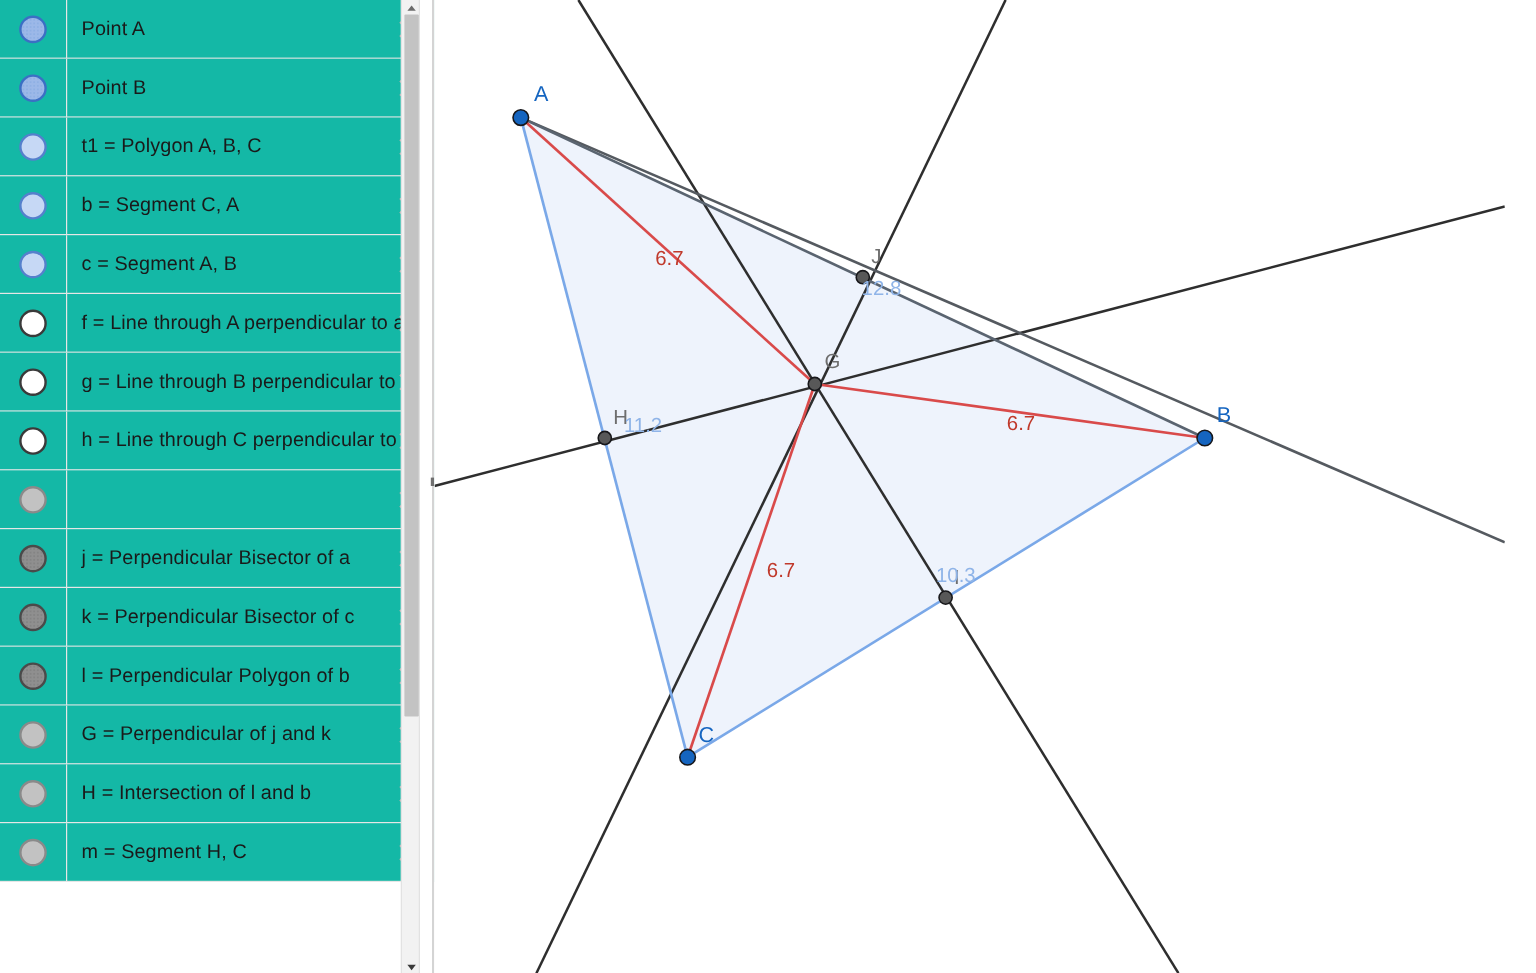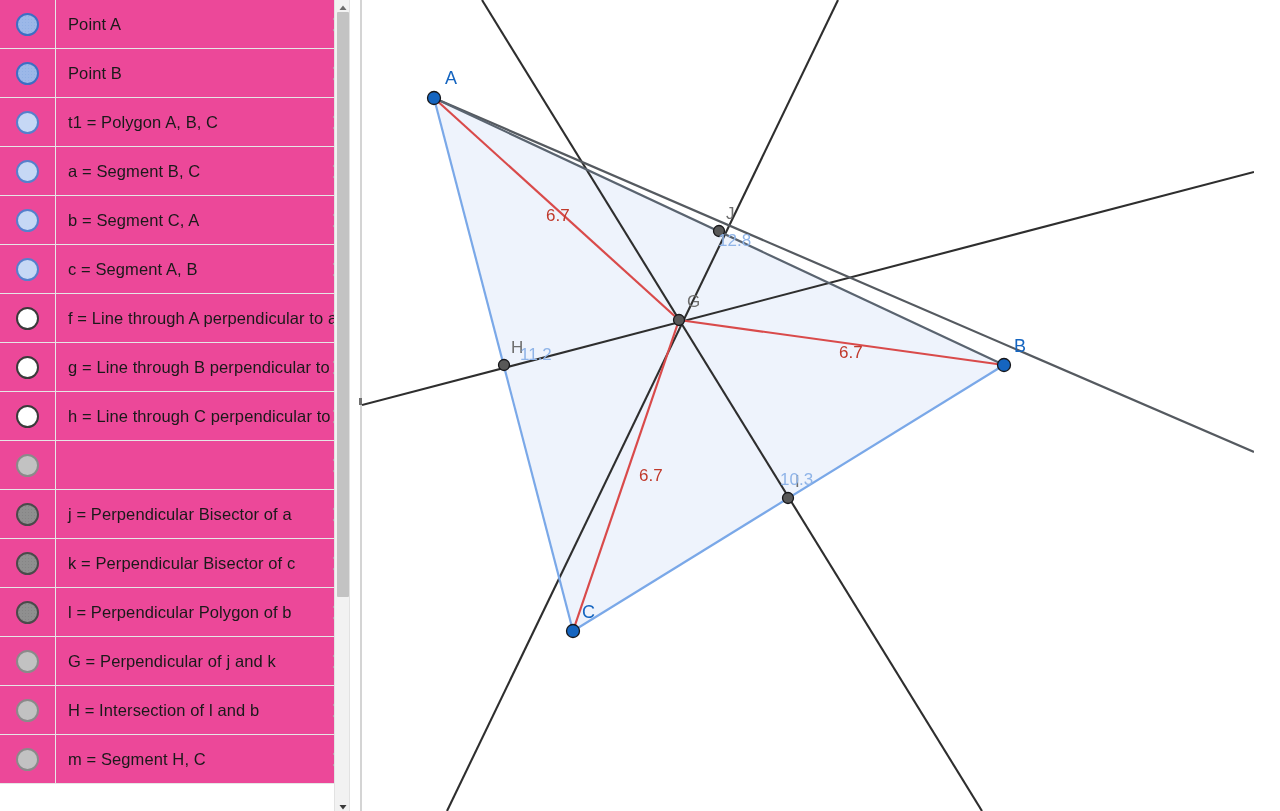--- a/index.html
+++ b/index.html
@@ -34,21 +34,21 @@
     top: 0; left: 0;
     width: 362px;
   }
   .obj-row {
     position: relative;
     display: flex;
     align-items: center;
     height: 49px;
     box-sizing: border-box;
     border-bottom: 1px solid #e6e6e6;
-    background: #ec4899;
+    background: #14b8a6;
   }
   .marker-cell {
     width: 56px;
     min-width: 56px;
     height: 49px;
     display: flex;
     align-items: center;
     justify-content: center;
     border-right: 1px solid #e6e6e6;
     box-sizing: border-box;
@@ -208,31 +208,20 @@
             <svg class="x-icon" viewBox="0 0 20 20">
               <path d="M3.5 3.5 L16.5 16.5 M16.5 3.5 L3.5 16.5" stroke="#b0b0b0" stroke-width="1.7" fill="none"></path>
             </svg>
           </div>
         </div>
         <div class="obj-row">
           <div class="marker-cell">
             <div class="marker m-blue-light"></div>
           </div>
           <div class="obj-label">t1 = Polygon A, B, C</div>
-          <div class="del-cell">
-            <svg class="x-icon" viewBox="0 0 20 20">
-              <path d="M3.5 3.5 L16.5 16.5 M16.5 3.5 L3.5 16.5" stroke="#b0b0b0" stroke-width="1.7" fill="none"></path>
-            </svg>
-          </div>
-        </div>
-        <div class="obj-row">
-          <div class="marker-cell">
-            <div class="marker m-blue-light"></div>
-          </div>
-          <div class="obj-label">a = Segment B, C</div>
           <div class="del-cell">
             <svg class="x-icon" viewBox="0 0 20 20">
               <path d="M3.5 3.5 L16.5 16.5 M16.5 3.5 L3.5 16.5" stroke="#b0b0b0" stroke-width="1.7" fill="none"></path>
             </svg>
           </div>
         </div>
         <div class="obj-row">
           <div class="marker-cell">
             <div class="marker m-blue-light"></div>
           </div>

